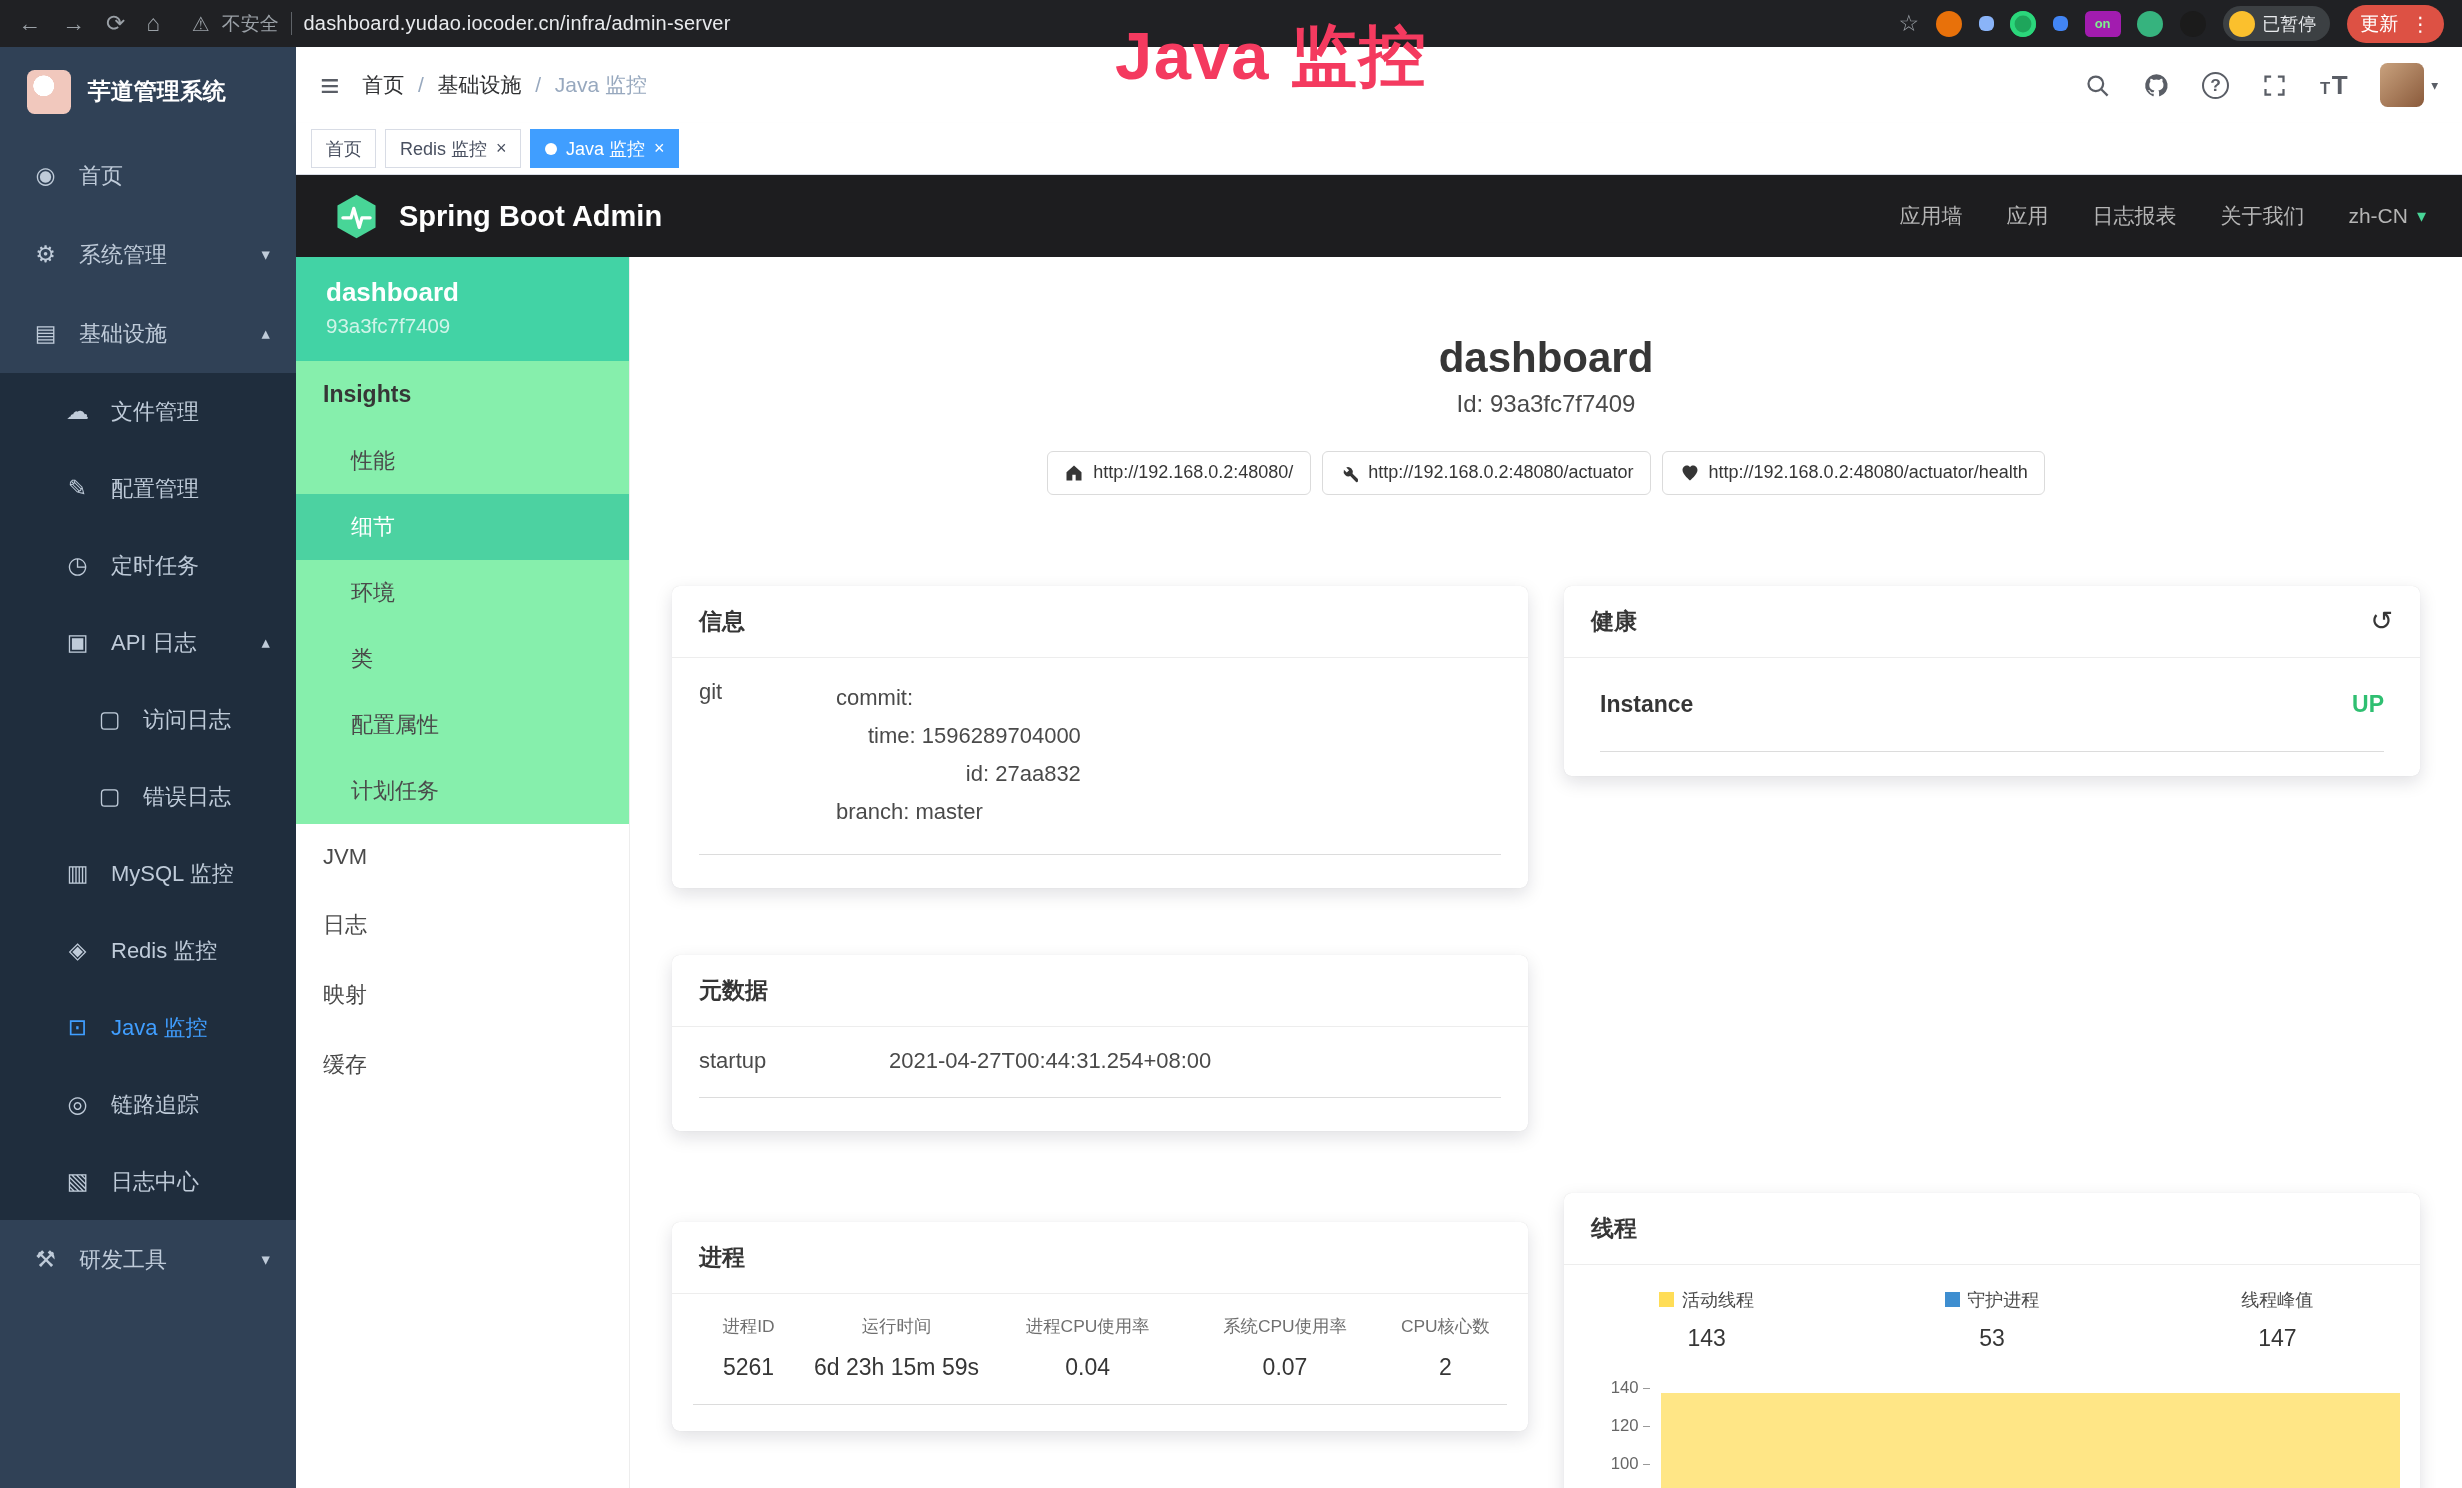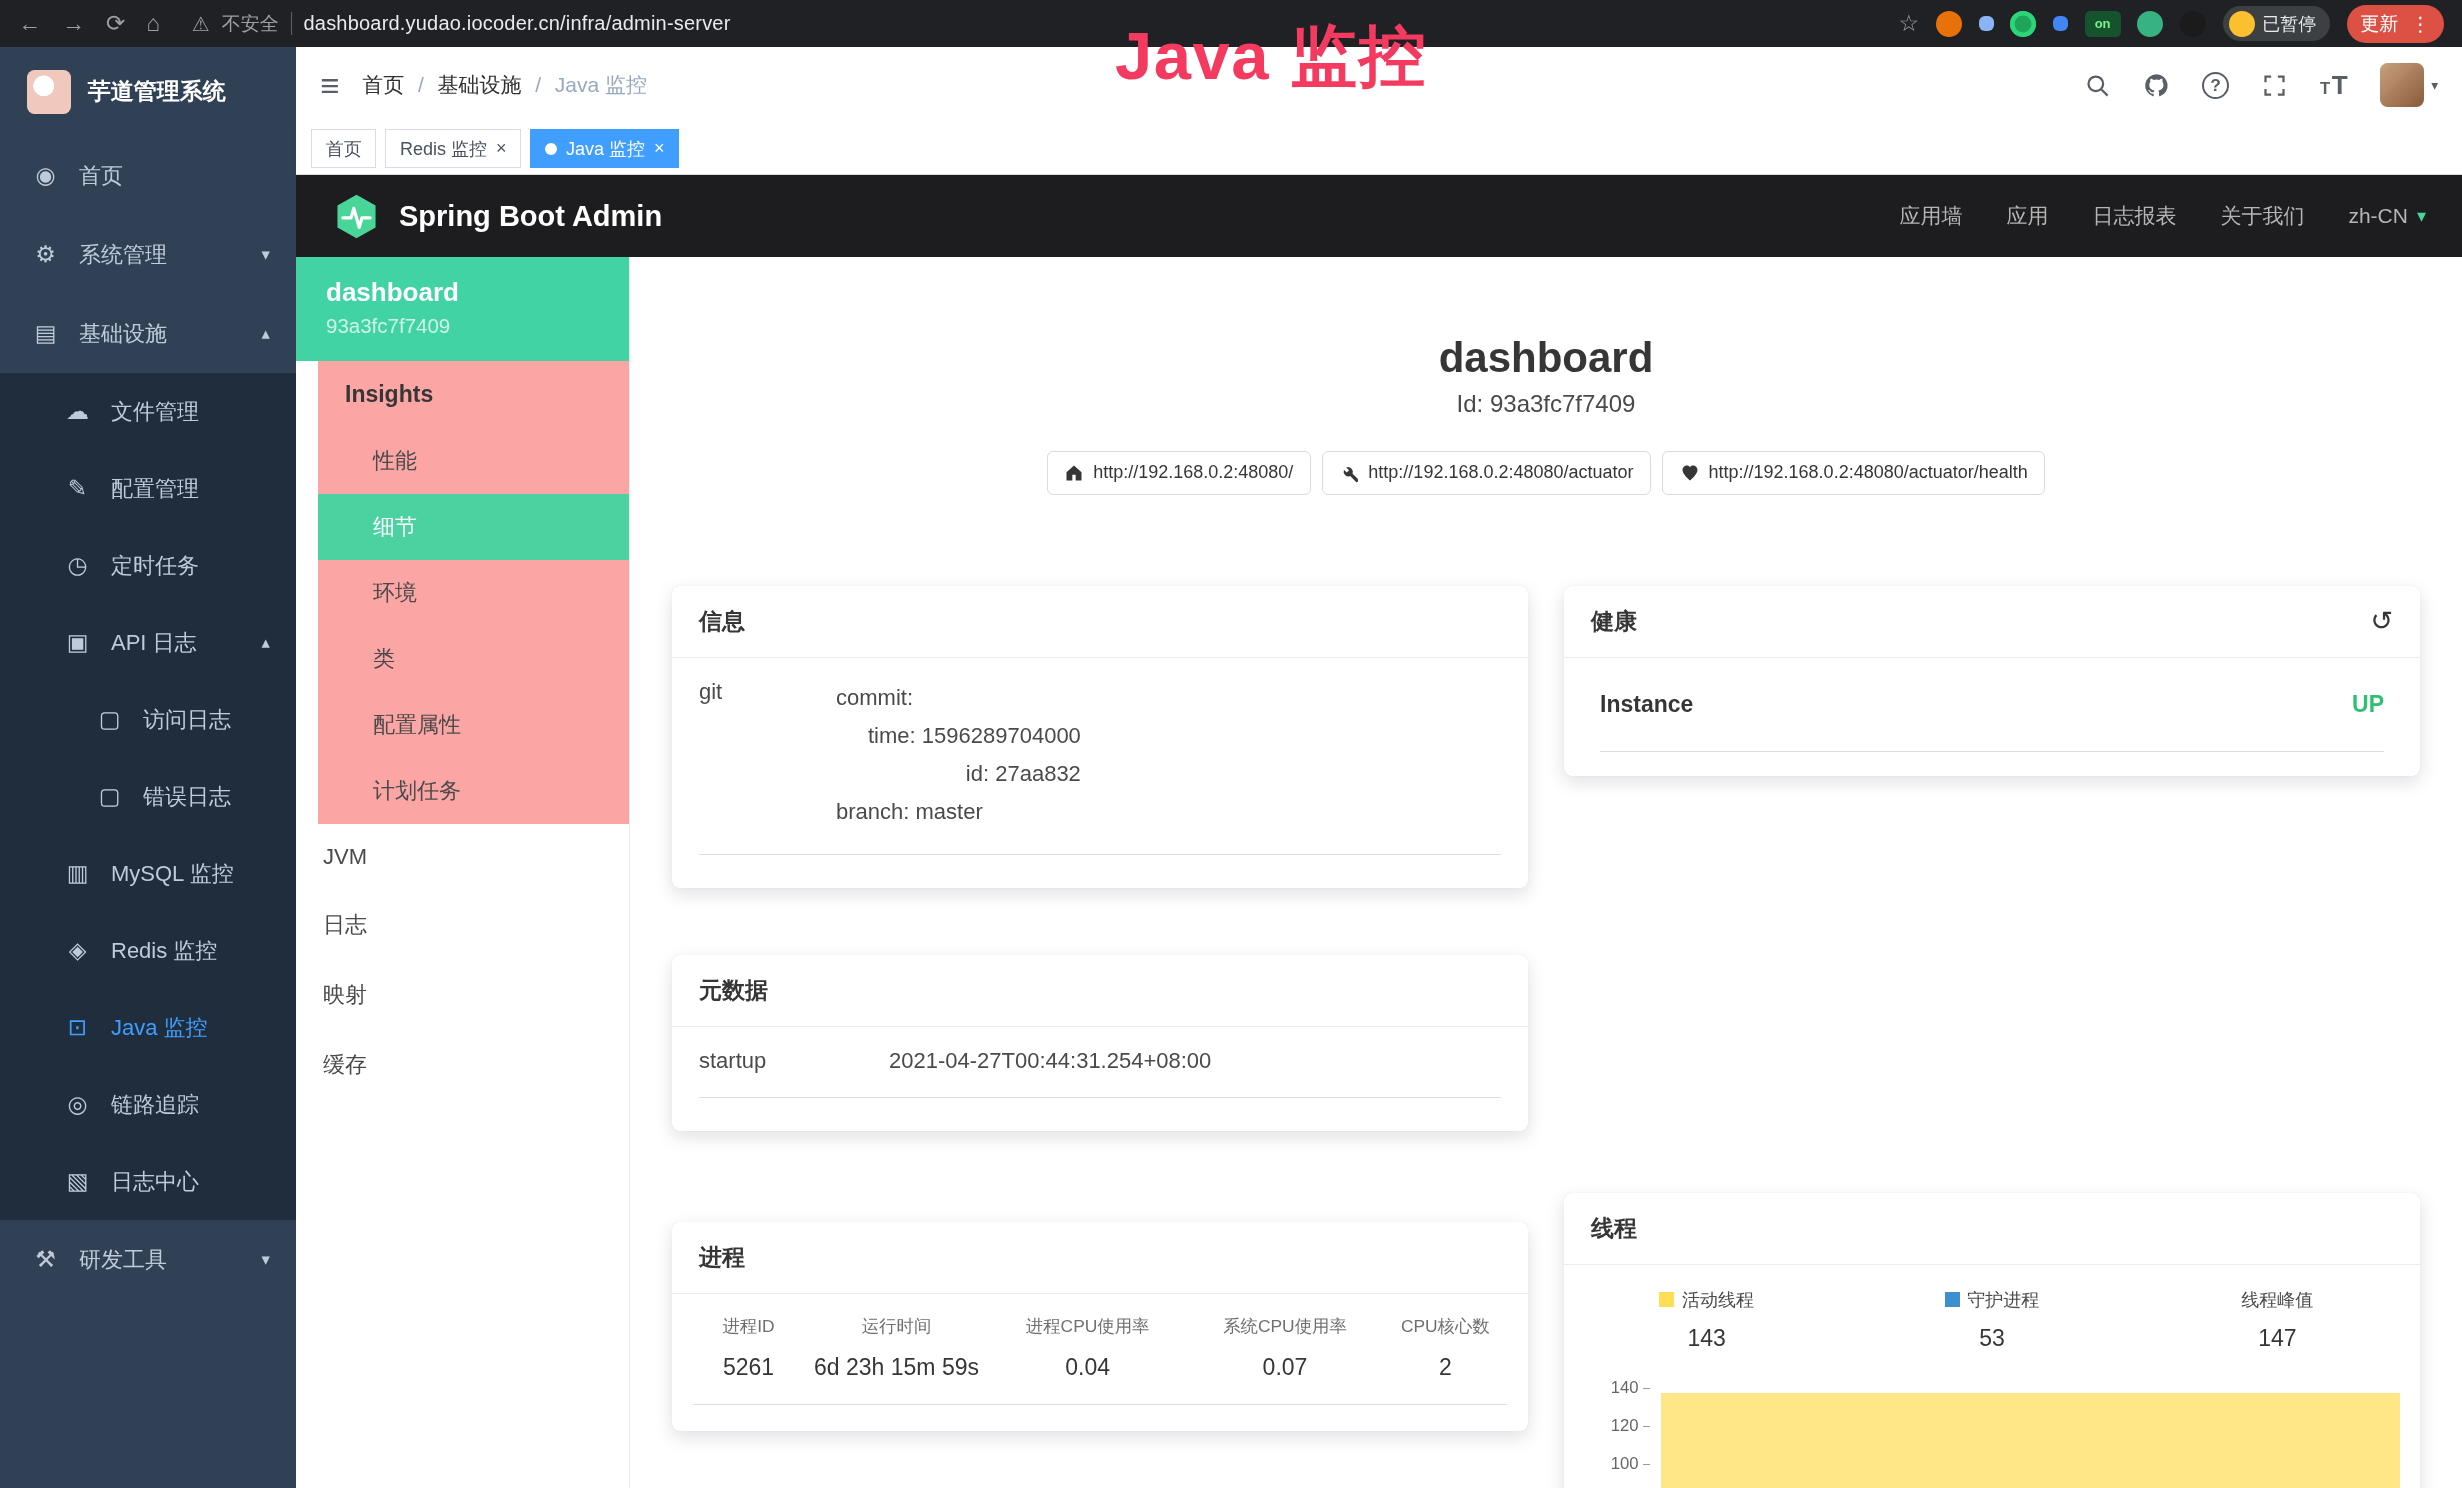--- a/index.html
+++ b/index.html
@@ -15,21 +15,21 @@
   .warn-txt { font-size:19px; color:#9aa0a6; }
   .vdiv { width:0.8px; height:23px; background:#5f6368; }
   .url { font-size:20px; color:#e8eaed; letter-spacing:0.2px; }
   .b-right { display:flex; align-items:center; gap:16.7px; }
   .ext { width:26px; height:26px; border-radius:50%; flex:0 0 auto; }
   .ext.sq { border-radius:6px; }
   .e-orange { background:#e8710a; }
   .e-cam { background:#8ab4f8; }
   .e-green { background:#1ea55b; box-shadow:inset 0 0 0 4.6px #2bd67b; }
   .e-grid { background:#4285f4; }
-  .on-badge { width:36px; height:26px; background:#14532d; border-radius:5.3px; color:#7ef08d; font-size:13px; display:flex; align-items:center; justify-content:center; font-weight:bold; }
+  .on-badge { width:36px; height:26px; background:#a21caf; border-radius:5.3px; color:#7ef08d; font-size:13px; display:flex; align-items:center; justify-content:center; font-weight:bold; }
   .e-leaf { background:#36b37e; }
   .e-paw { background:#1b1b1b; }
   .paused { background:#3c4043; border-radius:758px; display:flex; align-items:center; gap:7.6px; padding:4.6px 13.7px 4.6px 6px; }
   .smiley { width:26px; height:26px; border-radius:50%; background:#fbc02d; }
   .paused-txt { color:#e8eaed; font-size:18px; }
   .update { background:#dd5144; border-radius:758px; display:flex; align-items:center; gap:12px; padding:6px 13.7px; }
   .update-txt { color:#fff; font-size:19px; }
   .kebab { color:#fff; font-size:20px; }
 
   
@@ -80,21 +80,21 @@
   .sba-nav { margin-left:auto; display:flex; align-items:center; gap:44px; font-size:21px; color:#b5b5b5; }
   .lang { display:flex; align-items:center; gap:9px; cursor:pointer; }
   .lang .lcaret { color:#48d597; font-size:18px; }
 
   
   .sba-wrap { flex:1; display:flex; min-height:0; background:#fff; }
   .sba-side { width:334px; flex:0 0 auto; border-right:0.8px solid #ededed; }
   .inst { background:#42d3a5; padding:20px 30px 23px; color:#fff; cursor:pointer; }
   .inst-name { font-size:26px; font-weight:bold; }
   .inst-id { font-size:20.5px; opacity:.75; margin-top:6px; }
-  .ins-block { background:#fca5a5;margin-left:22px; }
+  .ins-block { background:#86efac; }
   .ins-head { padding:20px 27px; font-weight:bold; font-size:23px; color:#363636; }
   .ins-item { padding:18px 27px 18px 55px; font-size:22px; color:#4a4a4a; cursor:pointer; }
   .ins-item.active { background:#4cd2a1; color:#fff; }
   .side-item { padding:20px 27px; font-size:22px; color:#4a4a4a; cursor:pointer; }
 
   .sba-main { flex:1; min-width:0; overflow:hidden; padding-top:77px; }
   .d-title { text-align:center; font-size:42px; font-weight:bold; color:#363636; }
   .d-id { text-align:center; font-size:24px; color:#4a4a4a; margin-top:7.6px; }
   .links { display:flex; justify-content:center; gap:10.6px; margin-top:33px; }
   .link-btn { display:flex; align-items:center; gap:9px; border:0.8px solid #dbdbdb; border-radius:6px; background:#fff; padding:10.6px 16.7px; font-size:18px; color:#363636; cursor:pointer; }

